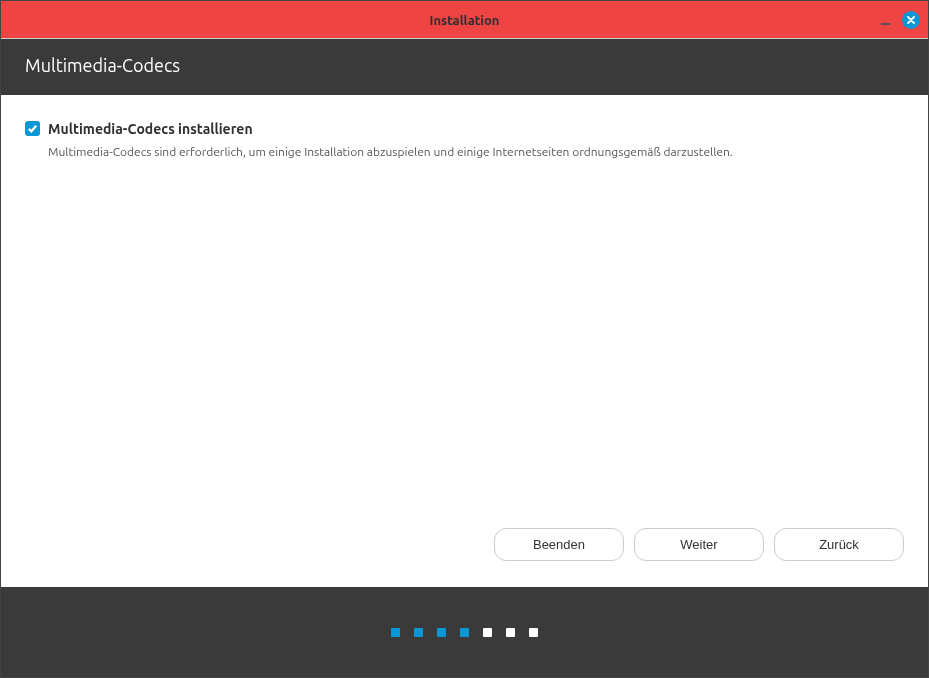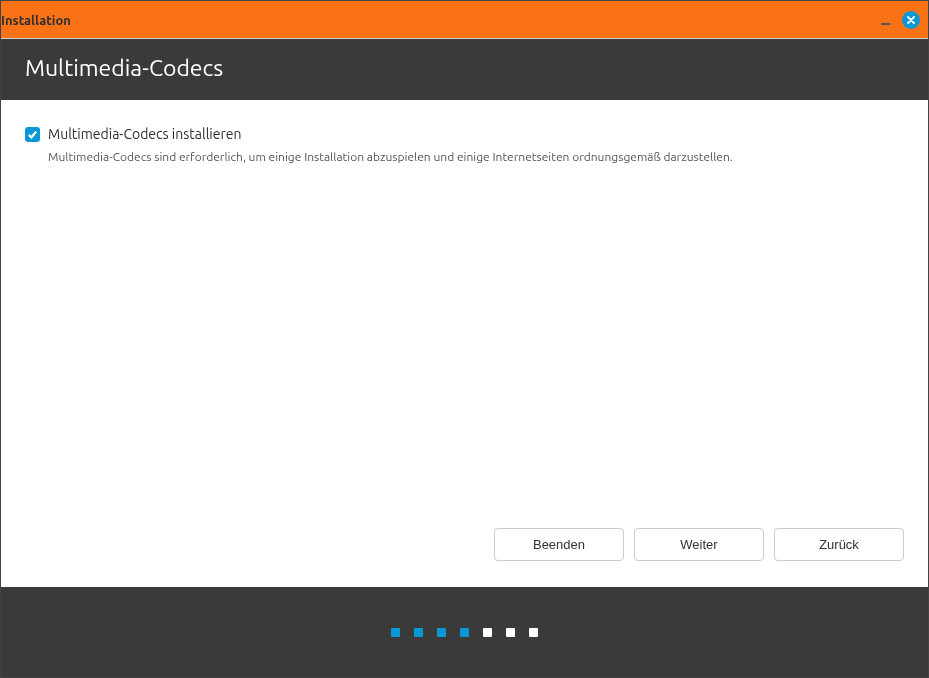--- a/index.html
+++ b/index.html
@@ -16,23 +16,24 @@
     }
     .window {
       width: 929px;
       height: 678px;
       display: flex;
       flex-direction: column;
       border: 1px solid #444;
     }
     .titlebar {
       height: 38px;
-      background: #f97316;
-      display: flex;
-      align-items: center;
+      background: #ef4444;
+      display: flex;
+      align-items: center;
+      justify-content: center;
       position: relative;
       border-bottom: 1px solid #ccc;
     }
     .titlebar-text {
       font-size: 13px;
       font-weight: 600;
       color: #2f2f2f;
     }
     .titlebar-controls {
       position: absolute;
@@ -70,34 +71,35 @@
     .close-btn svg {
       width: 10px;
       height: 10px;
     }
     .header-bar {
       background: #3a3a3a;
       color: #fff;
       padding: 16px 24px 20px;
     }
     .header-title {
-      font-size: 23px;
+      font-size: 18px;
       font-weight: 400;
     }
     .content {
       flex: 1;
       background: #fff;
       padding: 26px 24px;
       display: flex;
       flex-direction: column;
     }
     .option-row {
       display: flex;
-      align-items: flex-end;
+      align-items: flex-start;
       gap: 8px;
+      font-weight: bold;
     }
     .checkbox {
       width: 15px;
       height: 15px;
       border-radius: 3px;
       background: #0a97d6;
       display: flex;
       align-items: center;
       justify-content: center;
       cursor: pointer;
@@ -125,21 +127,21 @@
     .button-row {
       display: flex;
       justify-content: flex-end;
       gap: 10px;
       margin-top: 16px;
     }
     .btn {
       min-width: 130px;
       padding: 8px 20px;
       border: 1px solid #ccc;
-      border-radius: 4px;
+      border-radius: 12px;
       background: #fff;
       font-size: 13px;
       color: #333;
       cursor: pointer;
       text-align: center;
     }
     .footer {
       height: 90px;
       background: #3a3a3a;
       display: flex;

